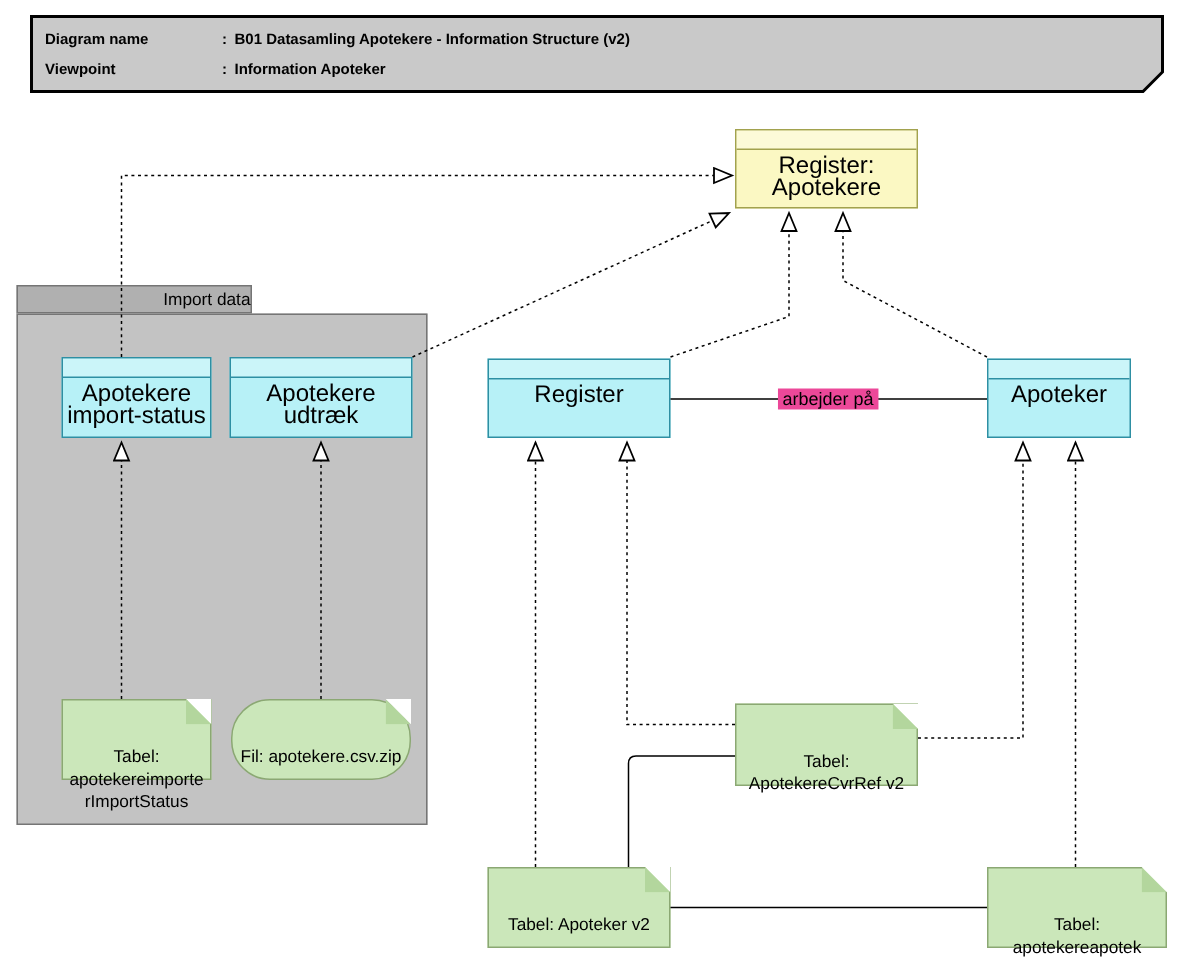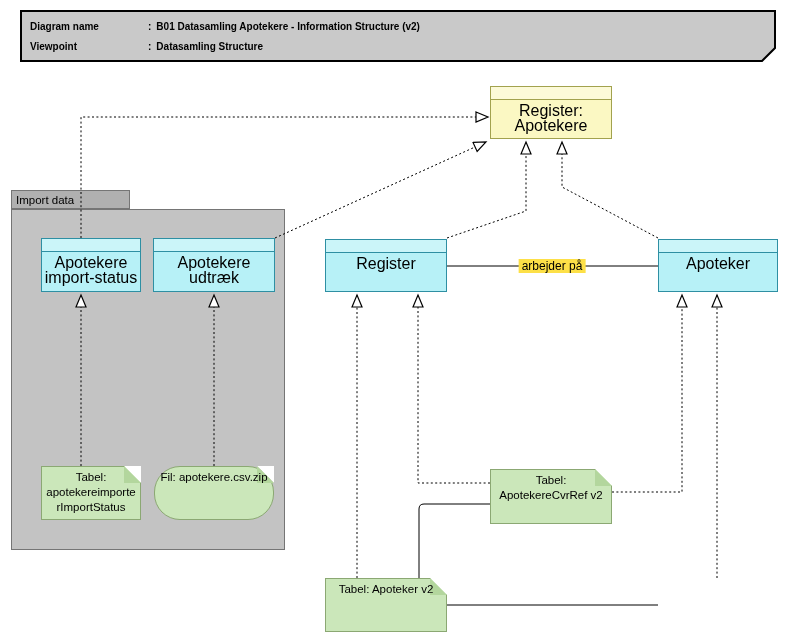--- a/index.html
+++ b/index.html
@@ -10,23 +10,23 @@
   
   .title-shape{position:absolute;left:0;top:0;z-index:1;}
   .title-text{
     position:absolute;left:20px;top:10px;width:756px;height:52px;z-index:2;
     padding:7px 0 0 10px;box-sizing:border-box;font-size:10px;font-weight:bold;line-height:20px;
   }
   .t-label{display:inline-block;width:118px;}
   .t-sep{display:inline-block;margin-right:5px;}
   
   .folder-tab{
-    position:absolute;left:11px;top:190px;width:119px;height:19px;z-index:2;
+    position:absolute;left:11px;top:190px;width:157px;height:19px;z-index:2;
     background:var(--folder_tab_fill);border:1px solid var(--folder_border);
-    font-size:11.5px;line-height:18px;padding-left:4px;box-sizing:border-box;
+    font-size:11.5px;line-height:18px;padding-left:4px;box-sizing:border-box;text-align:right;
   }
   .folder-body{
     position:absolute;left:11px;top:209px;width:274px;height:341px;z-index:2;
     background:var(--folder_body_fill);border:1px solid var(--folder_border);box-sizing:border-box;
   }
   
   .obj{
     position:absolute;z-index:3;box-sizing:border-box;
     border:1px solid var(--object_border);background:var(--object_fill);
     text-align:center;font-size:16px;
@@ -37,70 +37,70 @@
   }
   .obj .obj-label{padding:3px 2px 0 2px;line-height:15px;}
   .obj.register{border-color:var(--register_border);background:var(--register_fill);}
   .obj.register .obj-hd{border-bottom-color:var(--register_border);background:rgba(255,255,255,0.35);}
   
   .note{
     position:absolute;z-index:3;box-sizing:border-box;
     background:var(--note_fill);border:1px solid var(--note_border);
     font-size:11.5px;text-align:center;
   }
-  .note .note-label{padding:3px 3px 0 3px;line-height:15px;}
+  .note .note-label{padding:3px 3px 0 3px;line-height:15px;margin-top:28px;}
   .note.breakword .note-label{overflow-wrap:break-word;word-wrap:break-word;}
   .note.nowrap .note-label{white-space:nowrap;padding-left:1px;padding-right:1px;}
   .fold-cover{
     position:absolute;top:-1px;right:-1px;width:17px;height:17px;background:#ffffff;
     clip-path:polygon(0 0,100% 0,100% 100%);z-index:1;
   }
   .fold-flap{
     position:absolute;top:-1px;right:-1px;width:17px;height:17px;background:var(--note_fold_fill);
     clip-path:polygon(0 0,100% 100%,0 100%);z-index:2;
   }
   .note .note-label{position:relative;z-index:3;}
   
   .wires{position:absolute;left:0;top:0;z-index:5;pointer-events:none;}
   .conn{stroke:var(--connector_color);stroke-width:1;fill:none;}
   .dashed{stroke-dasharray:2 2.4;}
   .assoc-label{
     position:absolute;left:552px;top:266px;transform:translate(-50%,-50%);z-index:6;
-    background:#fde047;padding:0 3px;font-size:12px;white-space:nowrap;
+    background:#ec4899;padding:0 3px;font-size:12px;white-space:nowrap;
   }
 </style>
 </head>
 <body>
 
 <div class="canvas">
 
   <svg class="title-shape" width="788" height="70">
     <polygon points="21,11 775,11 775,48 762,61 21,61" fill="var(--title_fill)" stroke="var(--title_border)" stroke-width="2"></polygon>
   </svg>
   <div class="title-text">
     <div><span class="t-label">Diagram name</span><span class="t-sep">:</span><span class="t-value">B01 Datasamling Apotekere - Information Structure (v2)</span></div>
-    <div><span class="t-label">Viewpoint</span><span class="t-sep">:</span><span class="t-value">Datasamling Structure</span></div>
+    <div><span class="t-label">Viewpoint</span><span class="t-sep">:</span><span class="t-value">Information Apoteker</span></div>
   </div>
 
   <div class="folder-tab"><span>Import data</span></div>
   <div class="folder-body"></div>
 
   <div class="obj" style="left:41px;top:238px;width:100px;height:54px;">
     <div class="obj-hd"></div>
     <div class="obj-label">Apotekere import-status</div>
   </div>
   <div class="obj" style="left:153px;top:238px;width:122px;height:54px;">
     <div class="obj-hd"></div>
     <div class="obj-label">Apotekere udtræk</div>
   </div>
   <div class="obj" style="left:325px;top:239px;width:122px;height:53px;">
     <div class="obj-hd"></div>
     <div class="obj-label">Register</div>
   </div>
-  <div class="obj" style="left:658px;top:239px;width:120px;height:53px;">
+  <div class="obj" style="left:658px;top:239px;width:96px;height:53px;">
     <div class="obj-hd"></div>
     <div class="obj-label">Apoteker</div>
   </div>
 
   <div class="obj register" style="left:490px;top:86px;width:122px;height:53px;">
     <div class="obj-hd"></div>
     <div class="obj-label">Register: Apotekere</div>
   </div>
 
   <div class="note breakword" style="left:41px;top:466px;width:100px;height:54px;">
@@ -115,20 +115,25 @@
   </div>
   <div class="note" style="left:490px;top:469px;width:122px;height:55px;">
     <div class="fold-cover"></div>
     <div class="fold-flap"></div>
     <div class="note-label">Tabel: ApotekereCvrRef v2</div>
   </div>
   <div class="note nowrap" style="left:325px;top:578px;width:122px;height:54px;">
     <div class="fold-cover"></div>
     <div class="fold-flap"></div>
     <div class="note-label">Tabel: Apoteker v2</div>
+  </div>
+  <div class="note" style="left:658px;top:578px;width:120px;height:54px;">
+    <div class="fold-cover"></div>
+    <div class="fold-flap"></div>
+    <div class="note-label">Tabel: apotekereapotek</div>
   </div>
 
   <div class="assoc-label">arbejder på</div>
 
   <svg class="wires" width="788" height="642">
     <defs>
       <marker id="hollow" markerUnits="userSpaceOnUse" markerWidth="16" markerHeight="14" refX="13" refY="6" orient="auto">
         <path d="M1,1 L13,6 L1,11 Z" fill="#ffffff" stroke="#000000" stroke-width="1.2"></path>
       </marker>
     </defs>

